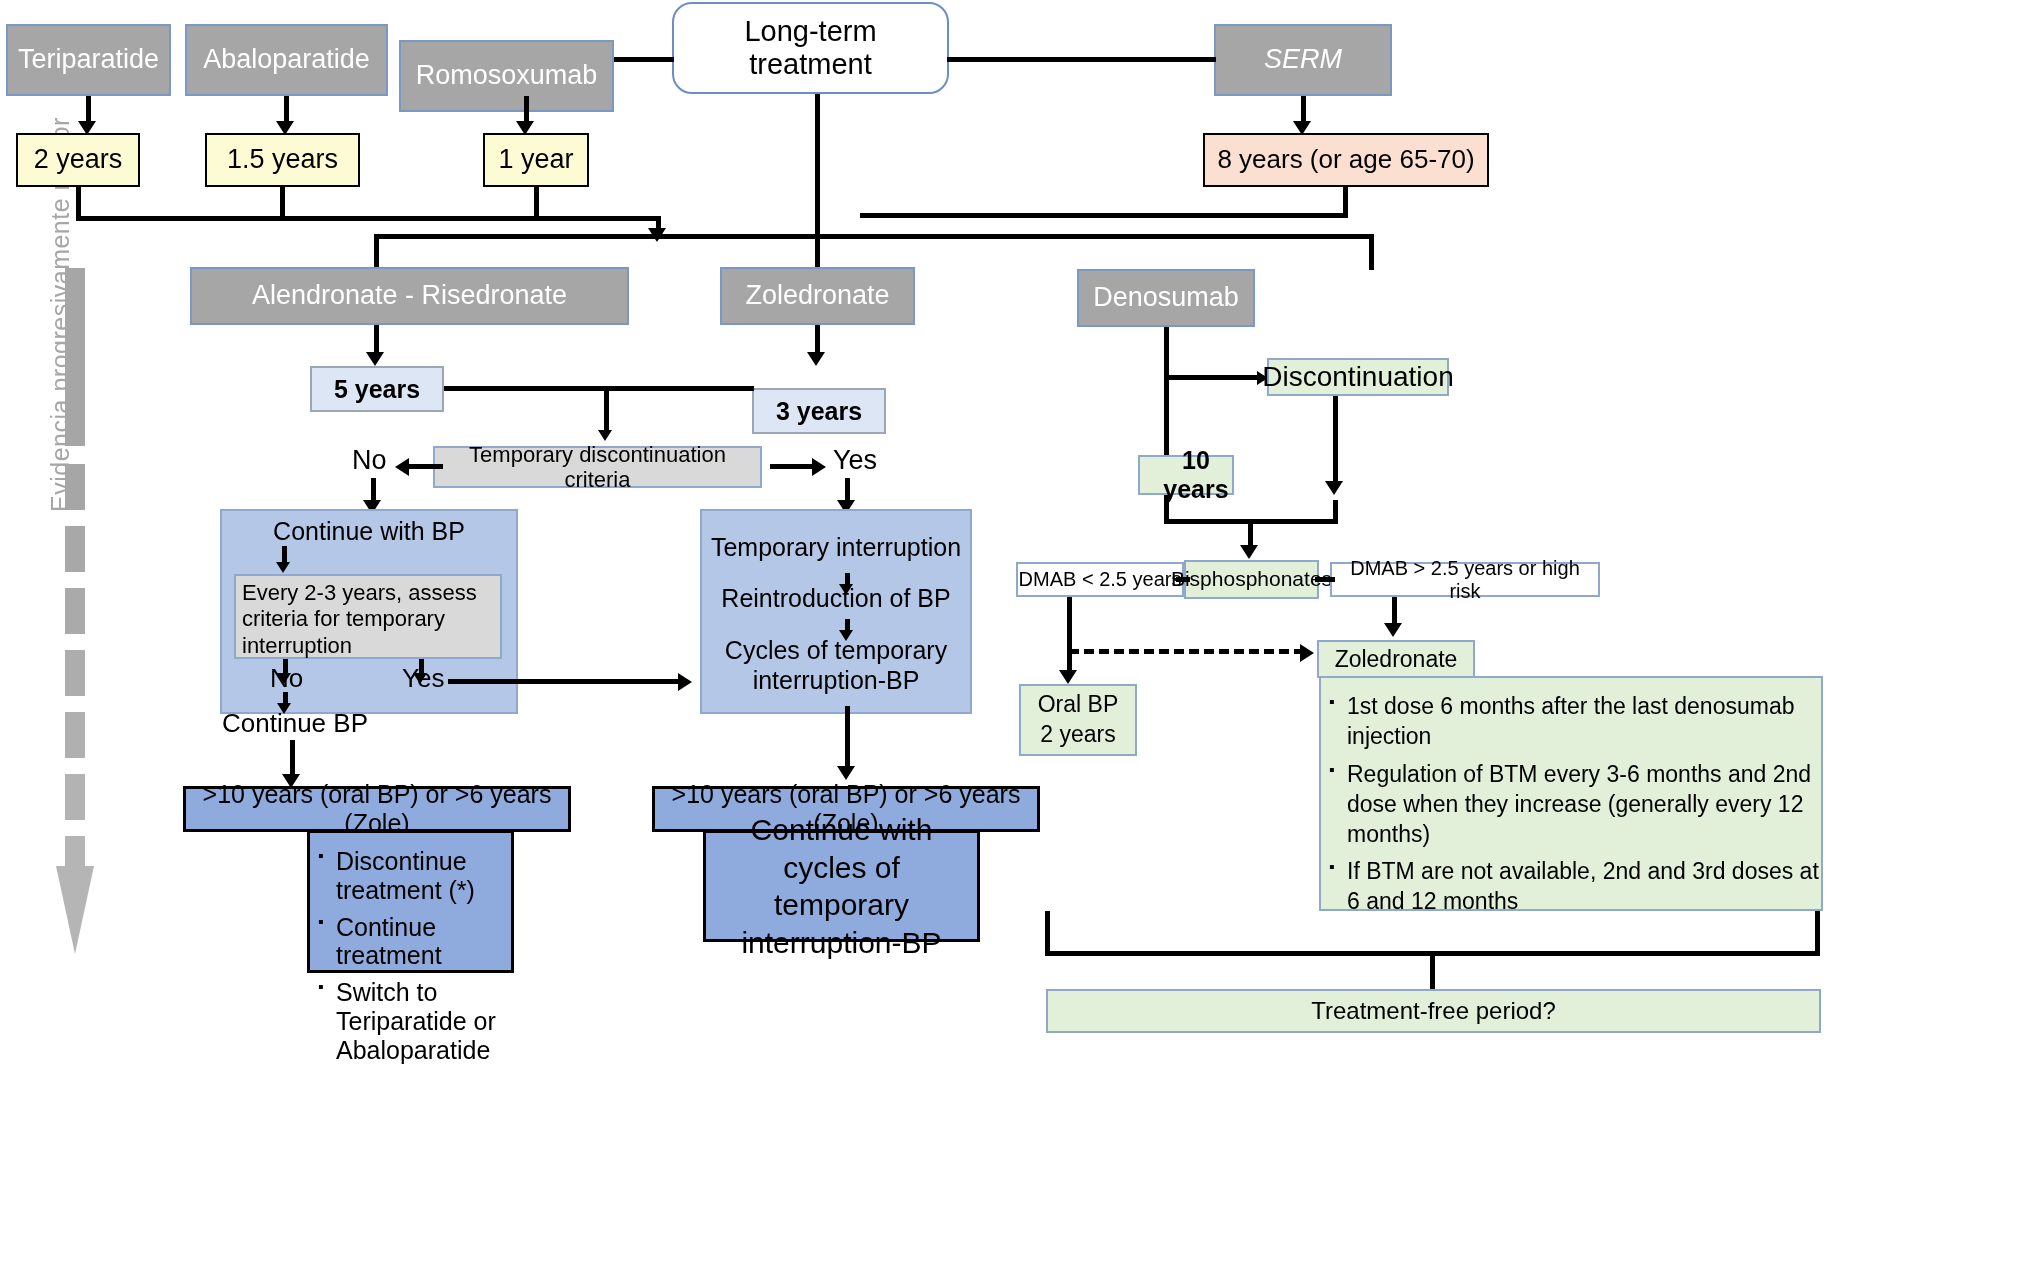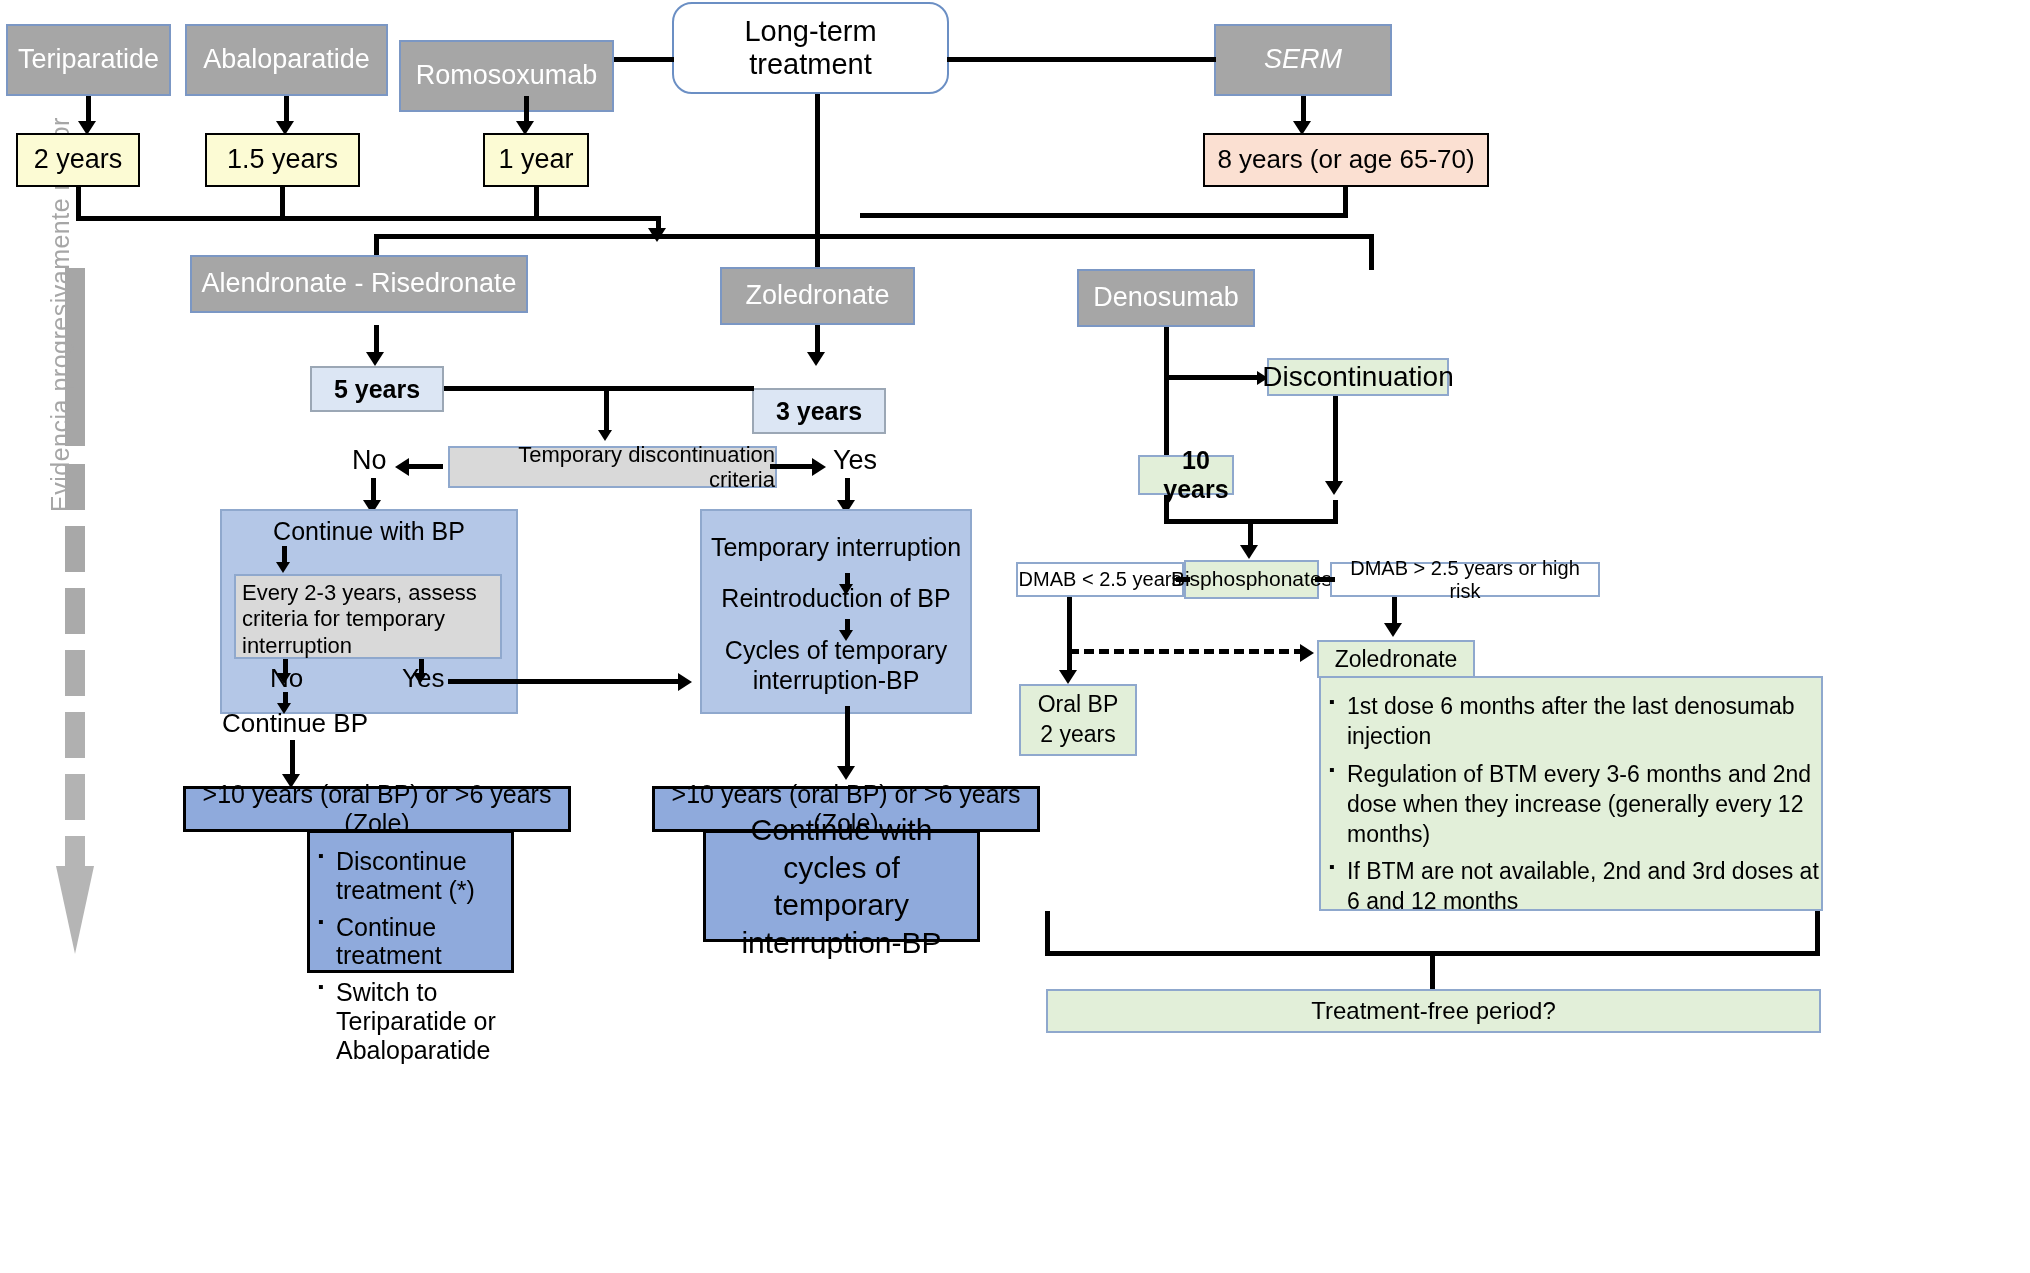--- a/index.html
+++ b/index.html
@@ -110,41 +110,41 @@
   <div class="ln vln" style="left:815px;top:94px;height:160px;"></div>
 
   <div class="ln hln" style="left:374px;top:234px;width:1000px;"></div>
   <div class="ln vln" style="left:374px;top:234px;height:30px;"></div>
   <div class="ln vln" style="left:1369px;top:234px;height:30px;"></div>
 
   <div class="ln vln" style="left:374px;top:258px;height:10px;"></div>
   <div class="ln vln" style="left:815px;top:234px;height:34px;"></div>
   <div class="ln vln" style="left:1369px;top:258px;height:12px;"></div>
 
-  <div class="node grey" style="left:190px;top:255px;width:338px;height:58px;font-size:27px;text-align:right;">Alendronate - Risedronate</div>
+  <div class="node grey" style="left:190px;top:267px;width:439px;height:58px;font-size:27px;text-align:right;">Alendronate - Risedronate</div>
 
   <div class="node grey" style="left:720px;top:267px;width:195px;height:58px;font-size:27px;">Zoledronate</div>
 
   <div class="node grey" style="left:1077px;top:269px;width:178px;height:58px;font-size:27px;">Denosumab</div>
 
   <div class="ln vln" style="left:374px;top:325px;height:30px;"></div>
   <div class="arrowdn" style="left:366px;top:352px;"></div>
 
   <div class="ln vln" style="left:815px;top:325px;height:30px;"></div>
   <div class="arrowdn" style="left:807px;top:352px;"></div>
 
   <div class="node lightblue" style="left:310px;top:366px;width:134px;height:46px;font-size:25px;">5 years</div>
 
   <div class="node lightblue" style="left:752px;top:388px;width:134px;height:46px;font-size:25px;">3 years</div>
 
   <div class="ln hln" style="left:444px;top:386px;width:310px;"></div>
   <div class="ln vln" style="left:604px;top:386px;height:48px;"></div>
   <div class="arrowdn-s" style="left:598px;top:430px;"></div>
 
-  <div class="node greyfill" style="left:448px;top:446px;width:329px;height:42px;font-size:22px;text-align:right;">Temporary discontinuation criteria</div>
+  <div class="node greyfill" style="left:433px;top:446px;width:329px;height:42px;font-size:22px;">Temporary discontinuation criteria</div>
 
   <div class="label" style="left:352px;top:445px;font-size:27px;">No</div>
   <div class="ln hln" style="left:409px;top:464px;width:34px;"></div>
   <div class="arrowlf" style="left:395px;top:458px;"></div>
 
   <div class="label" style="left:833px;top:445px;font-size:27px;">Yes</div>
   <div class="ln hln" style="left:770px;top:464px;width:48px;"></div>
   <div class="arrowrt" style="left:812px;top:458px;"></div>
 
   <div class="ln vln" style="left:371px;top:478px;height:28px;"></div>

